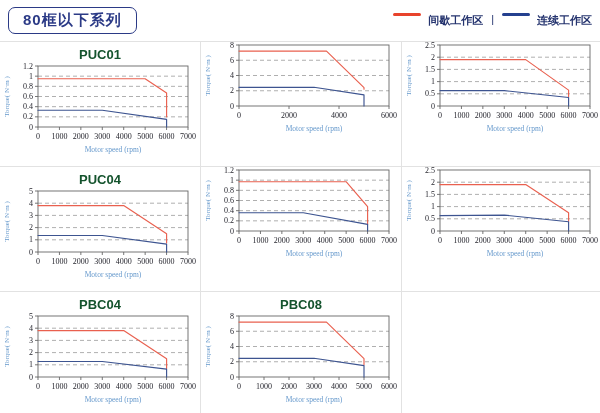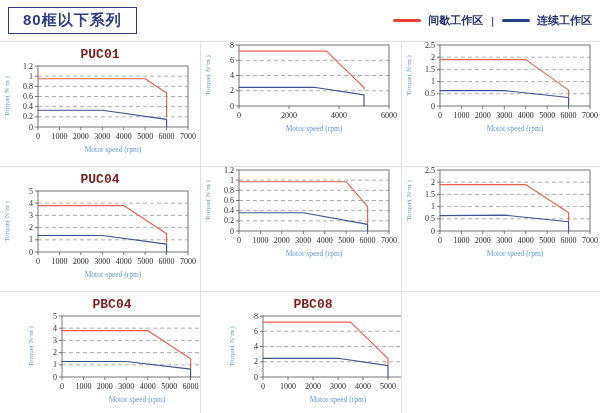--- a/index.html
+++ b/index.html
@@ -1,28 +1,28 @@
 <!DOCTYPE html>
 <html><head>
 <meta charset="utf-8">
 <style>
   html,body{margin:0;padding:0;background:#fff;}
   .page{width:600px;height:413px;background:#fff;font-family:"Liberation Sans",sans-serif;position:relative;overflow:hidden;}
   
   .hdr{height:42px;display:flex;align-items:center;justify-content:space-between;padding:0 8px;box-sizing:border-box;border-bottom:1px solid #e2e2e2;}
-  .title-box{border:1.6px solid #2b3a86;border-radius:0;color:#2b3a86;font-weight:bold;font-size:15px;padding:3px 14px;letter-spacing:1px;}
-  .legend{display:flex;align-items:center;gap:7px;font-size:11px;font-weight:bold;color:#24336e;}
+  .title-box{border:1.6px solid #2b3a86;border-radius:7px;color:#2b3a86;font-weight:bold;font-size:15px;padding:3px 14px;letter-spacing:1px;}
+  .legend{display:flex;align-items:flex-start;gap:7px;font-size:11px;font-weight:bold;color:#24336e;}
   .swatch{display:inline-block;width:28px;height:3px;border-radius:2px;}
   .sep{color:#24336e;font-weight:normal;margin:0 1px;}
   
   .grid{display:grid;grid-template-columns:201px 201px 198px;grid-template-rows:125px 125px 121px;}
   .cell{border-right:1px solid #e2e2e2;border-bottom:1px solid #e2e2e2;box-sizing:border-box;overflow:hidden;}
   .cell:nth-child(3n){border-right:none;}
-  .cell:nth-child(n+7){border-bottom:none;margin-left:24px;}
-  .chart-title{text-align:center;font-family:Liberation Mono, monospace;font-weight:bold;font-size:13px;color:#7f1d1d;padding-top:4px;height:17px;line-height:17px;}
+  .cell:nth-child(n+7){border-bottom:none;}
+  .chart-title{text-align:center;font-family:Liberation Sans, sans-serif;font-weight:bold;font-size:13px;color:#14532d;padding-top:4px;height:17px;line-height:17px;}
   svg.plot{display:block;margin:0 auto;}
   .empty{background:#fff;}
 </style>
 </head>
 <body>
 
 <div class="page">
   <div class="hdr">
     <div class="title-box">80框以下系列</div>
     <div class="legend">

